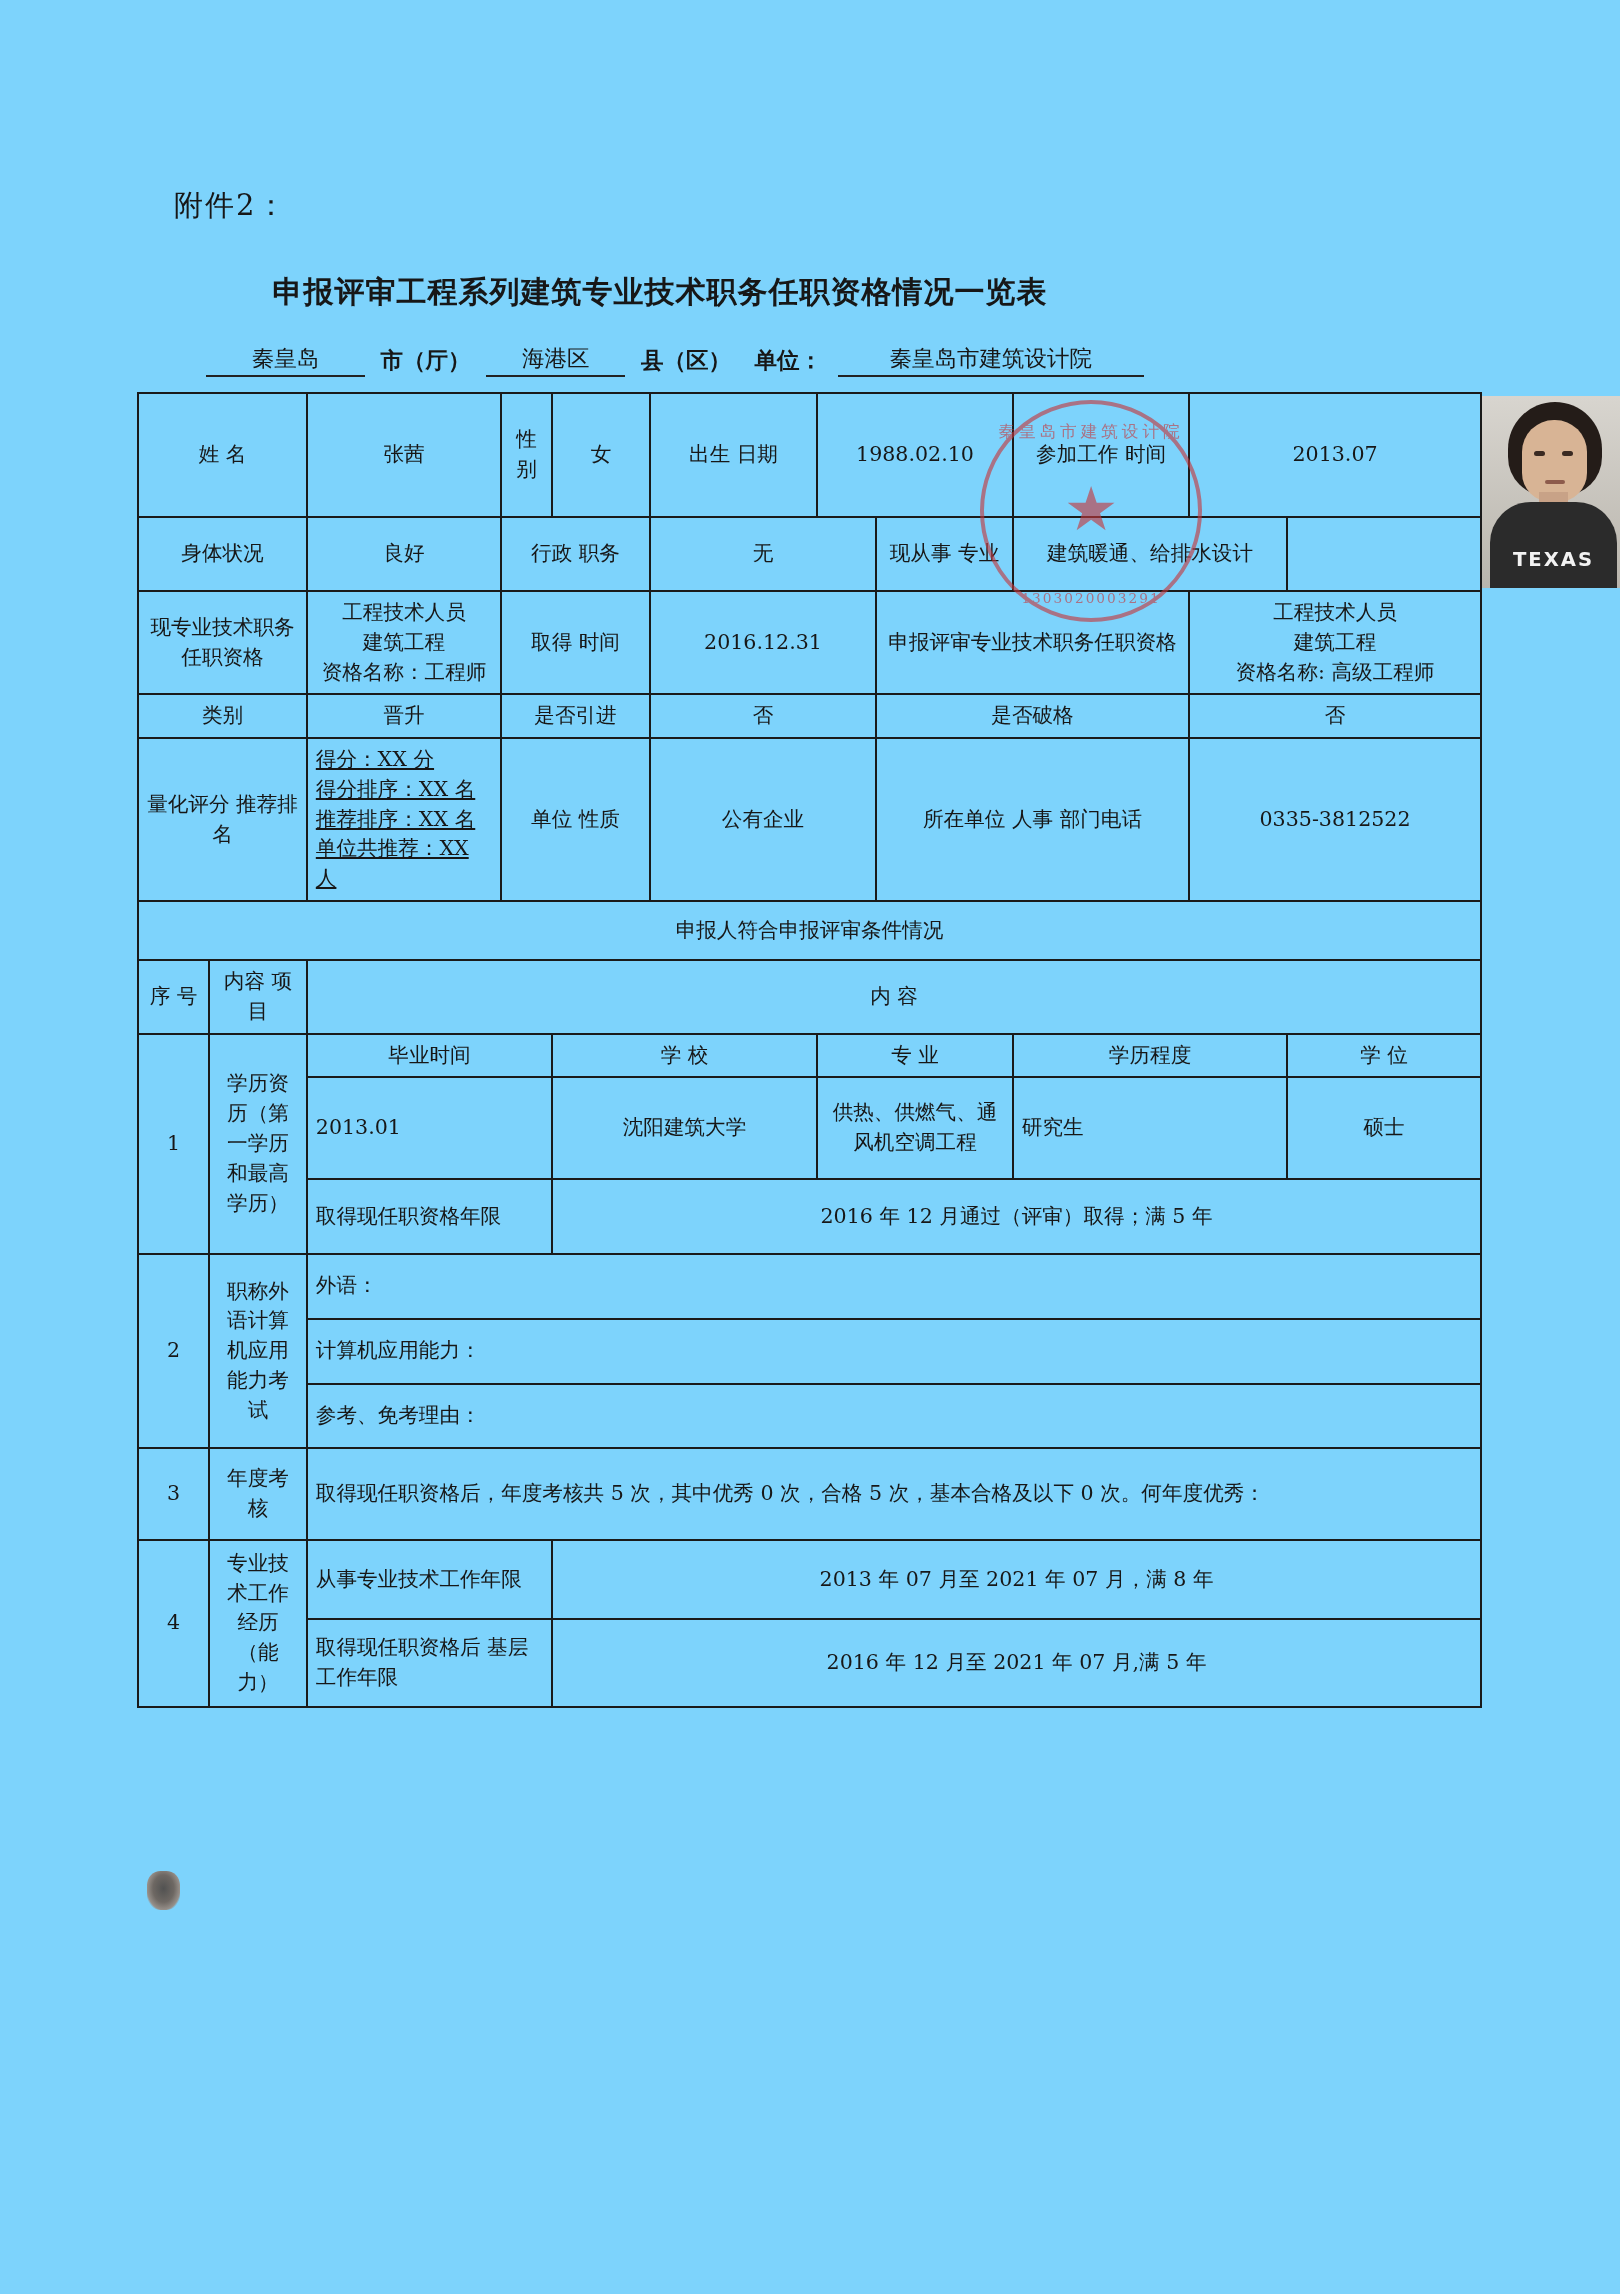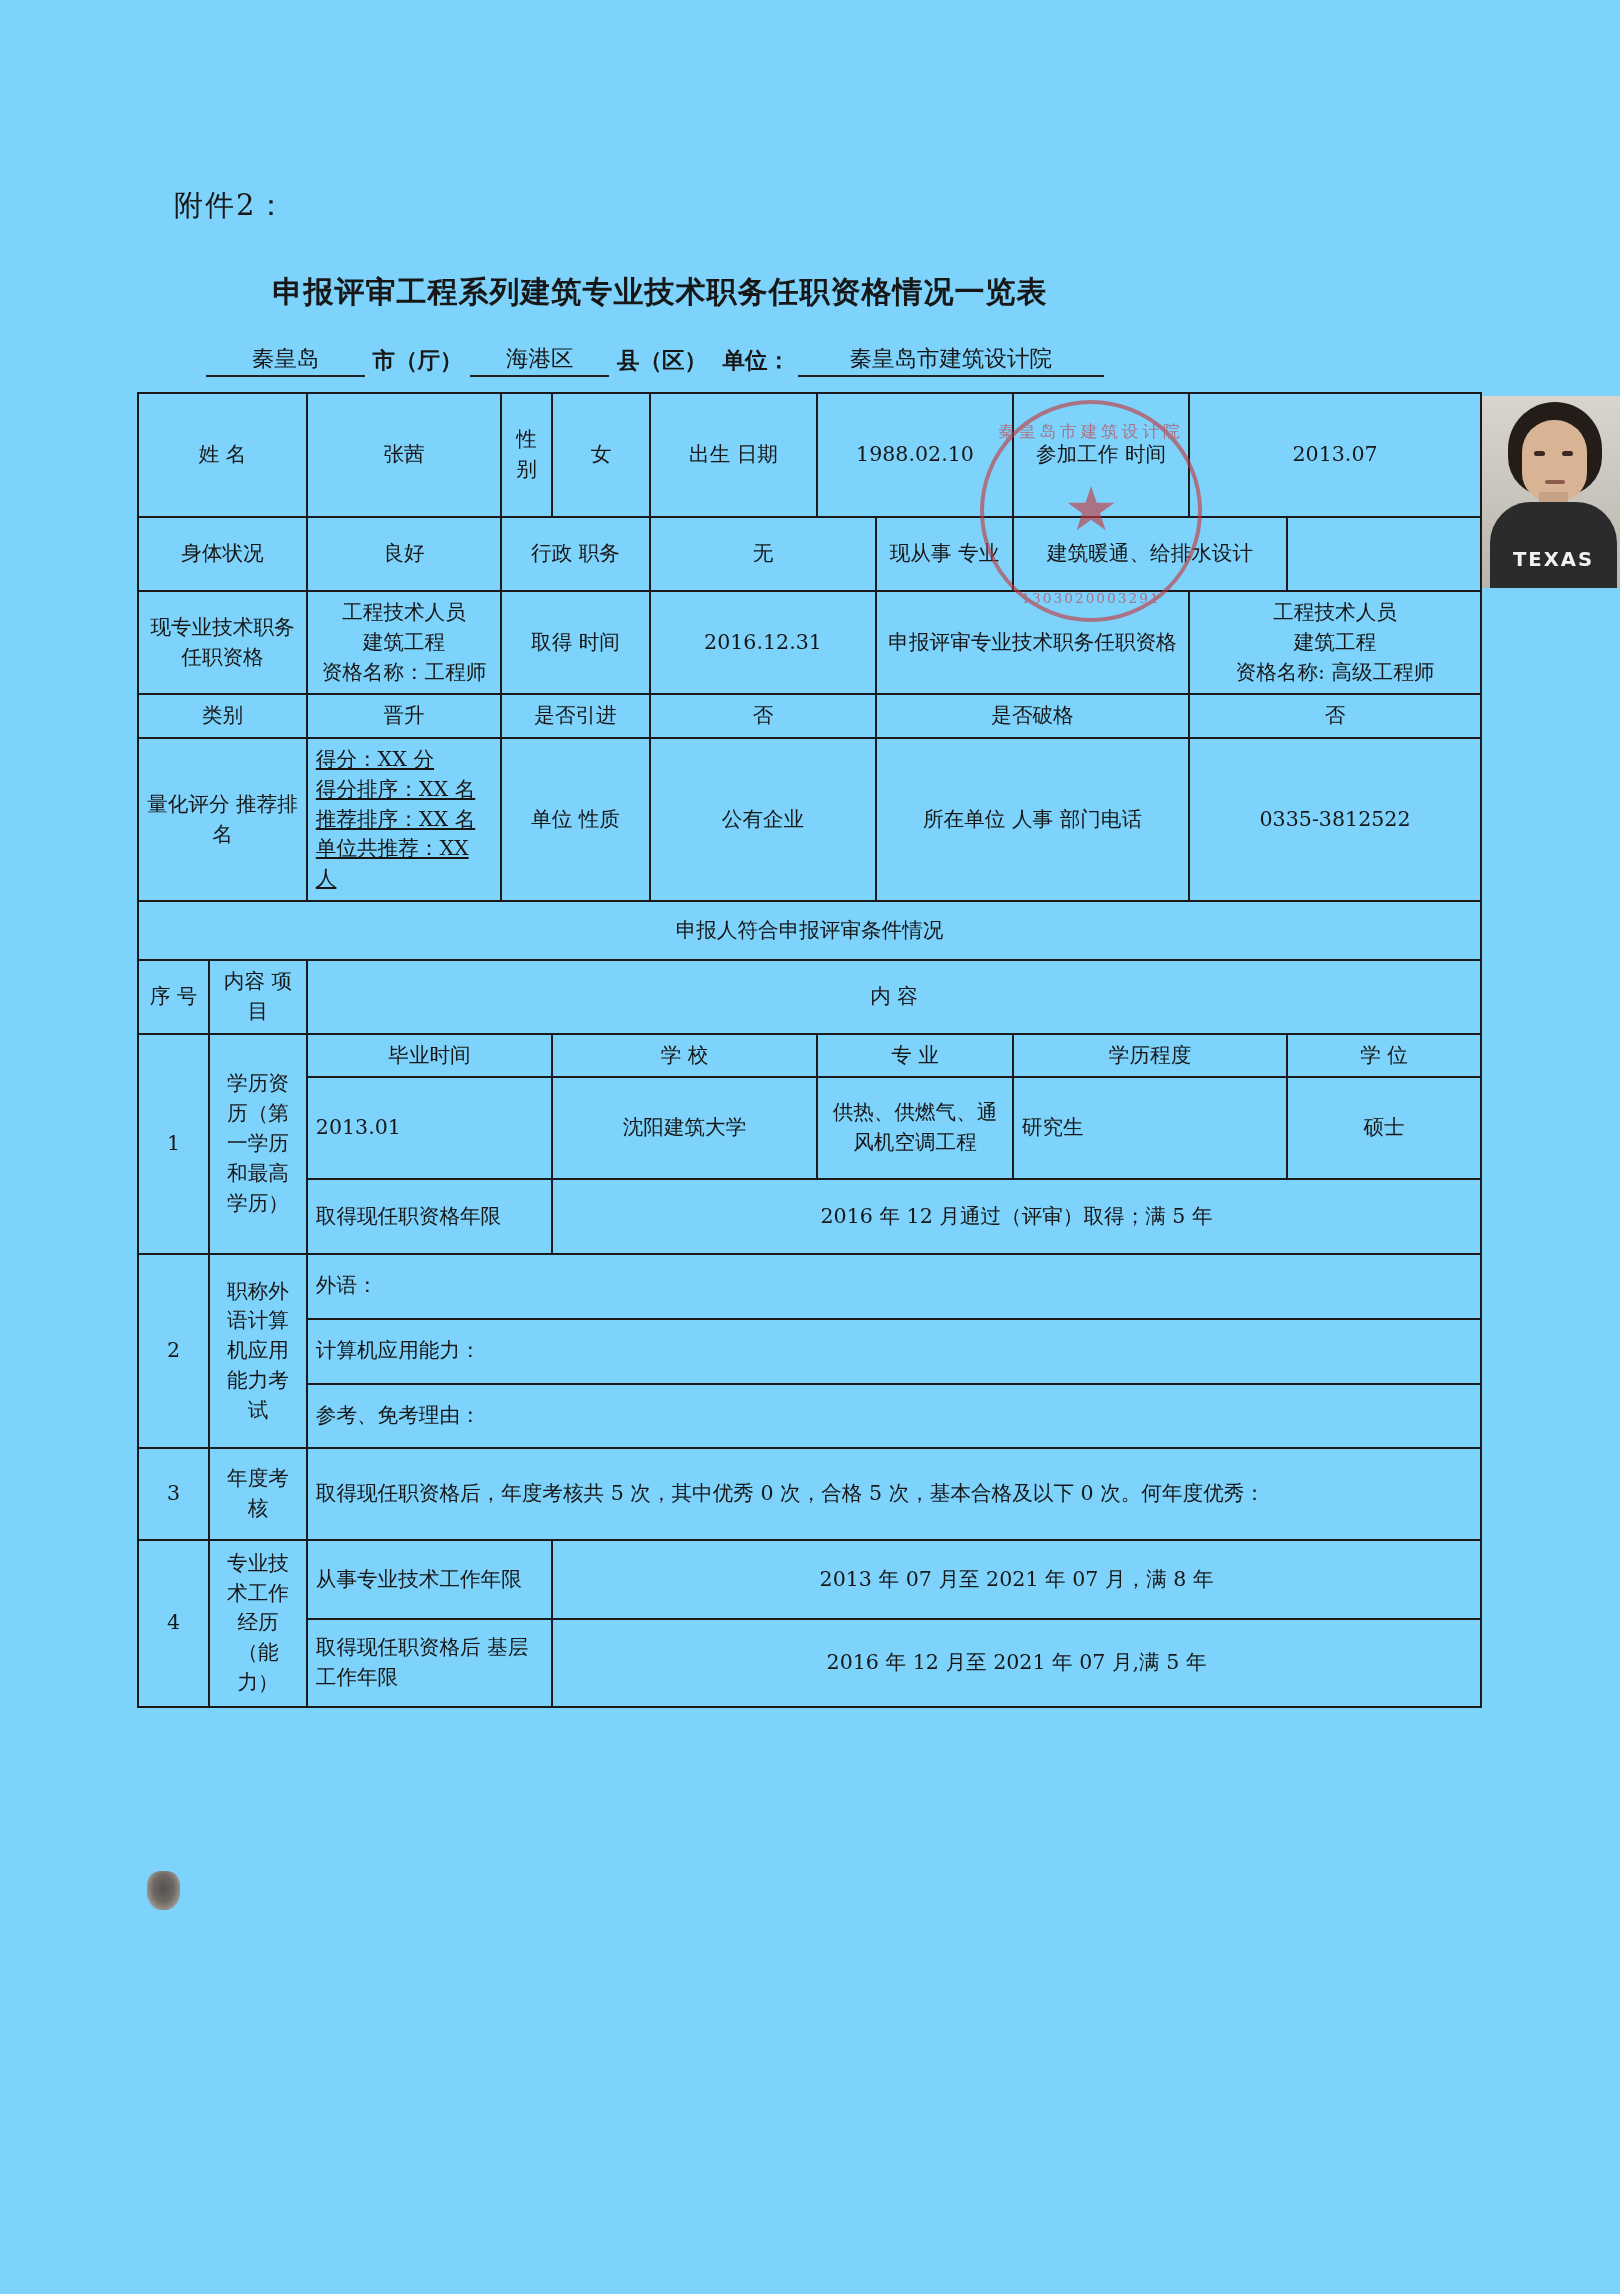--- a/index.html
+++ b/index.html
@@ -41,21 +41,21 @@
     font-weight: 600;
   }
   .subhead {
     position: absolute;
     left: 206px;
     top: 343px;
     width: 1274px;
     font-size: 22.5px;
     display: flex;
     align-items: flex-end;
-    gap: 0px;
+    gap: 8px;
   }
   .subhead .u {
     border-bottom: 2px solid #222;
     display: inline-block;
     text-align: center;
     padding: 0 5.9px 1px 5.9px;
   }
   .subhead .plain {
     padding: 0 7.8px 1px 7.8px;
     font-weight: bold;

